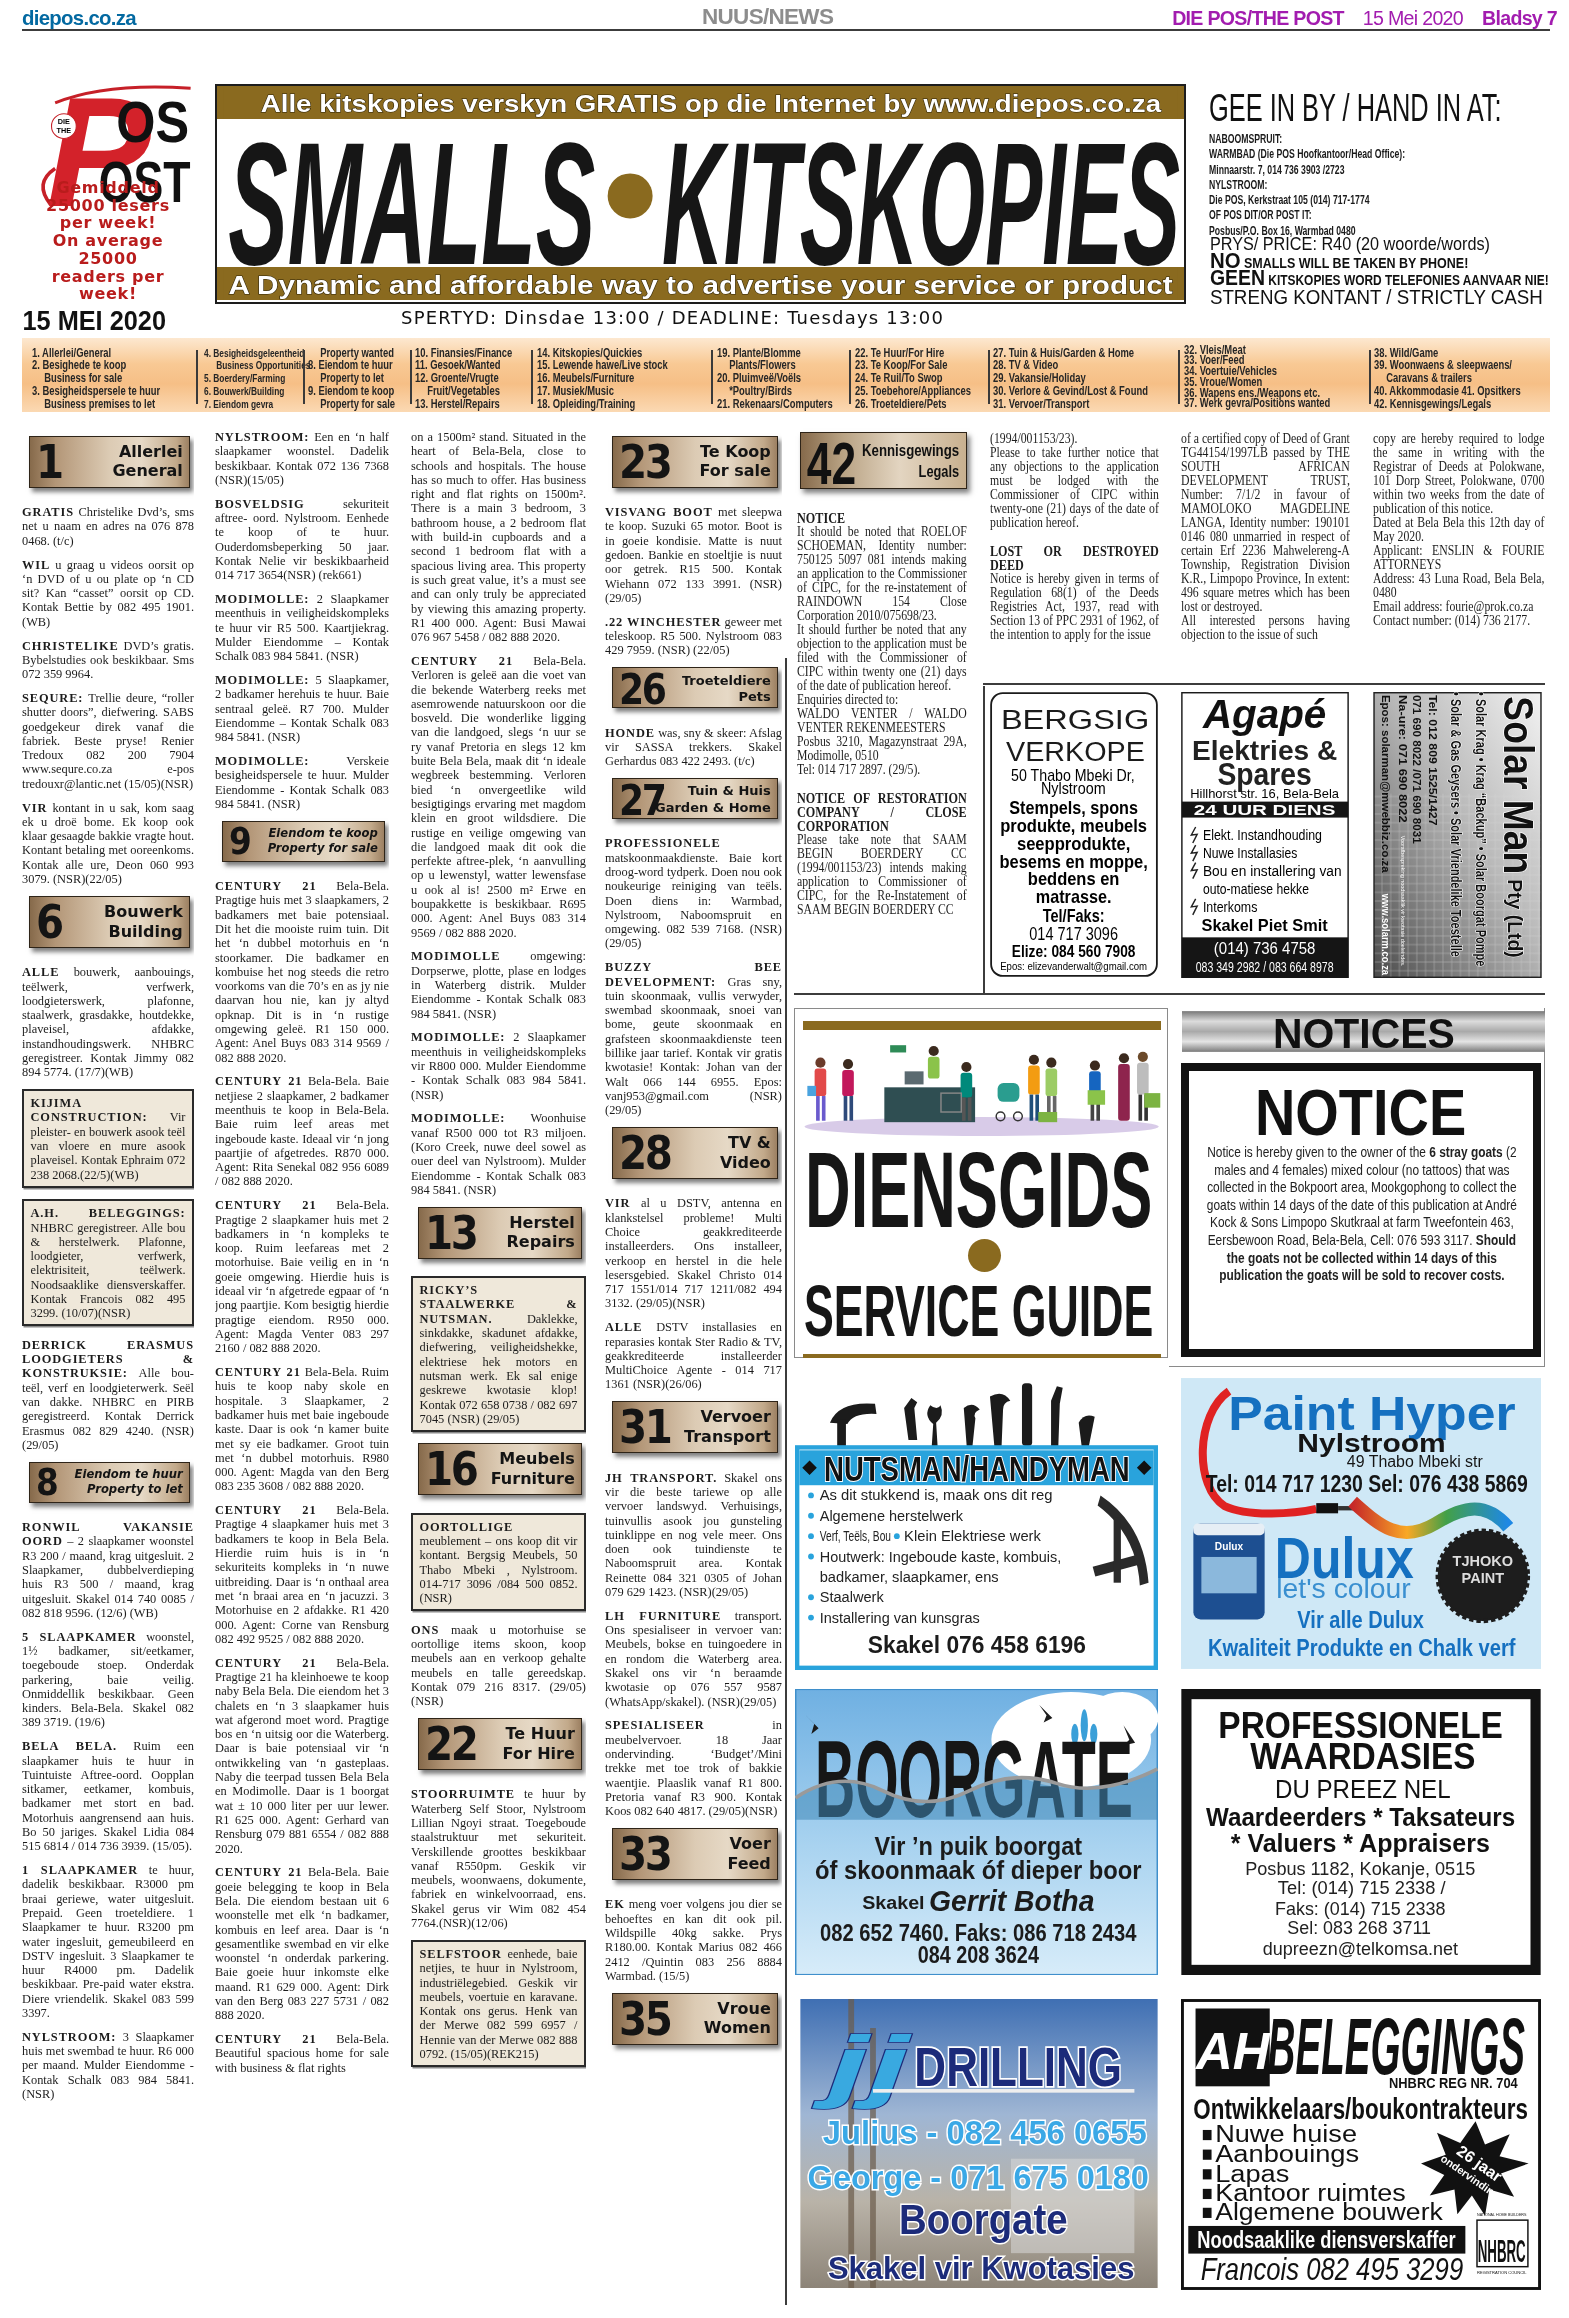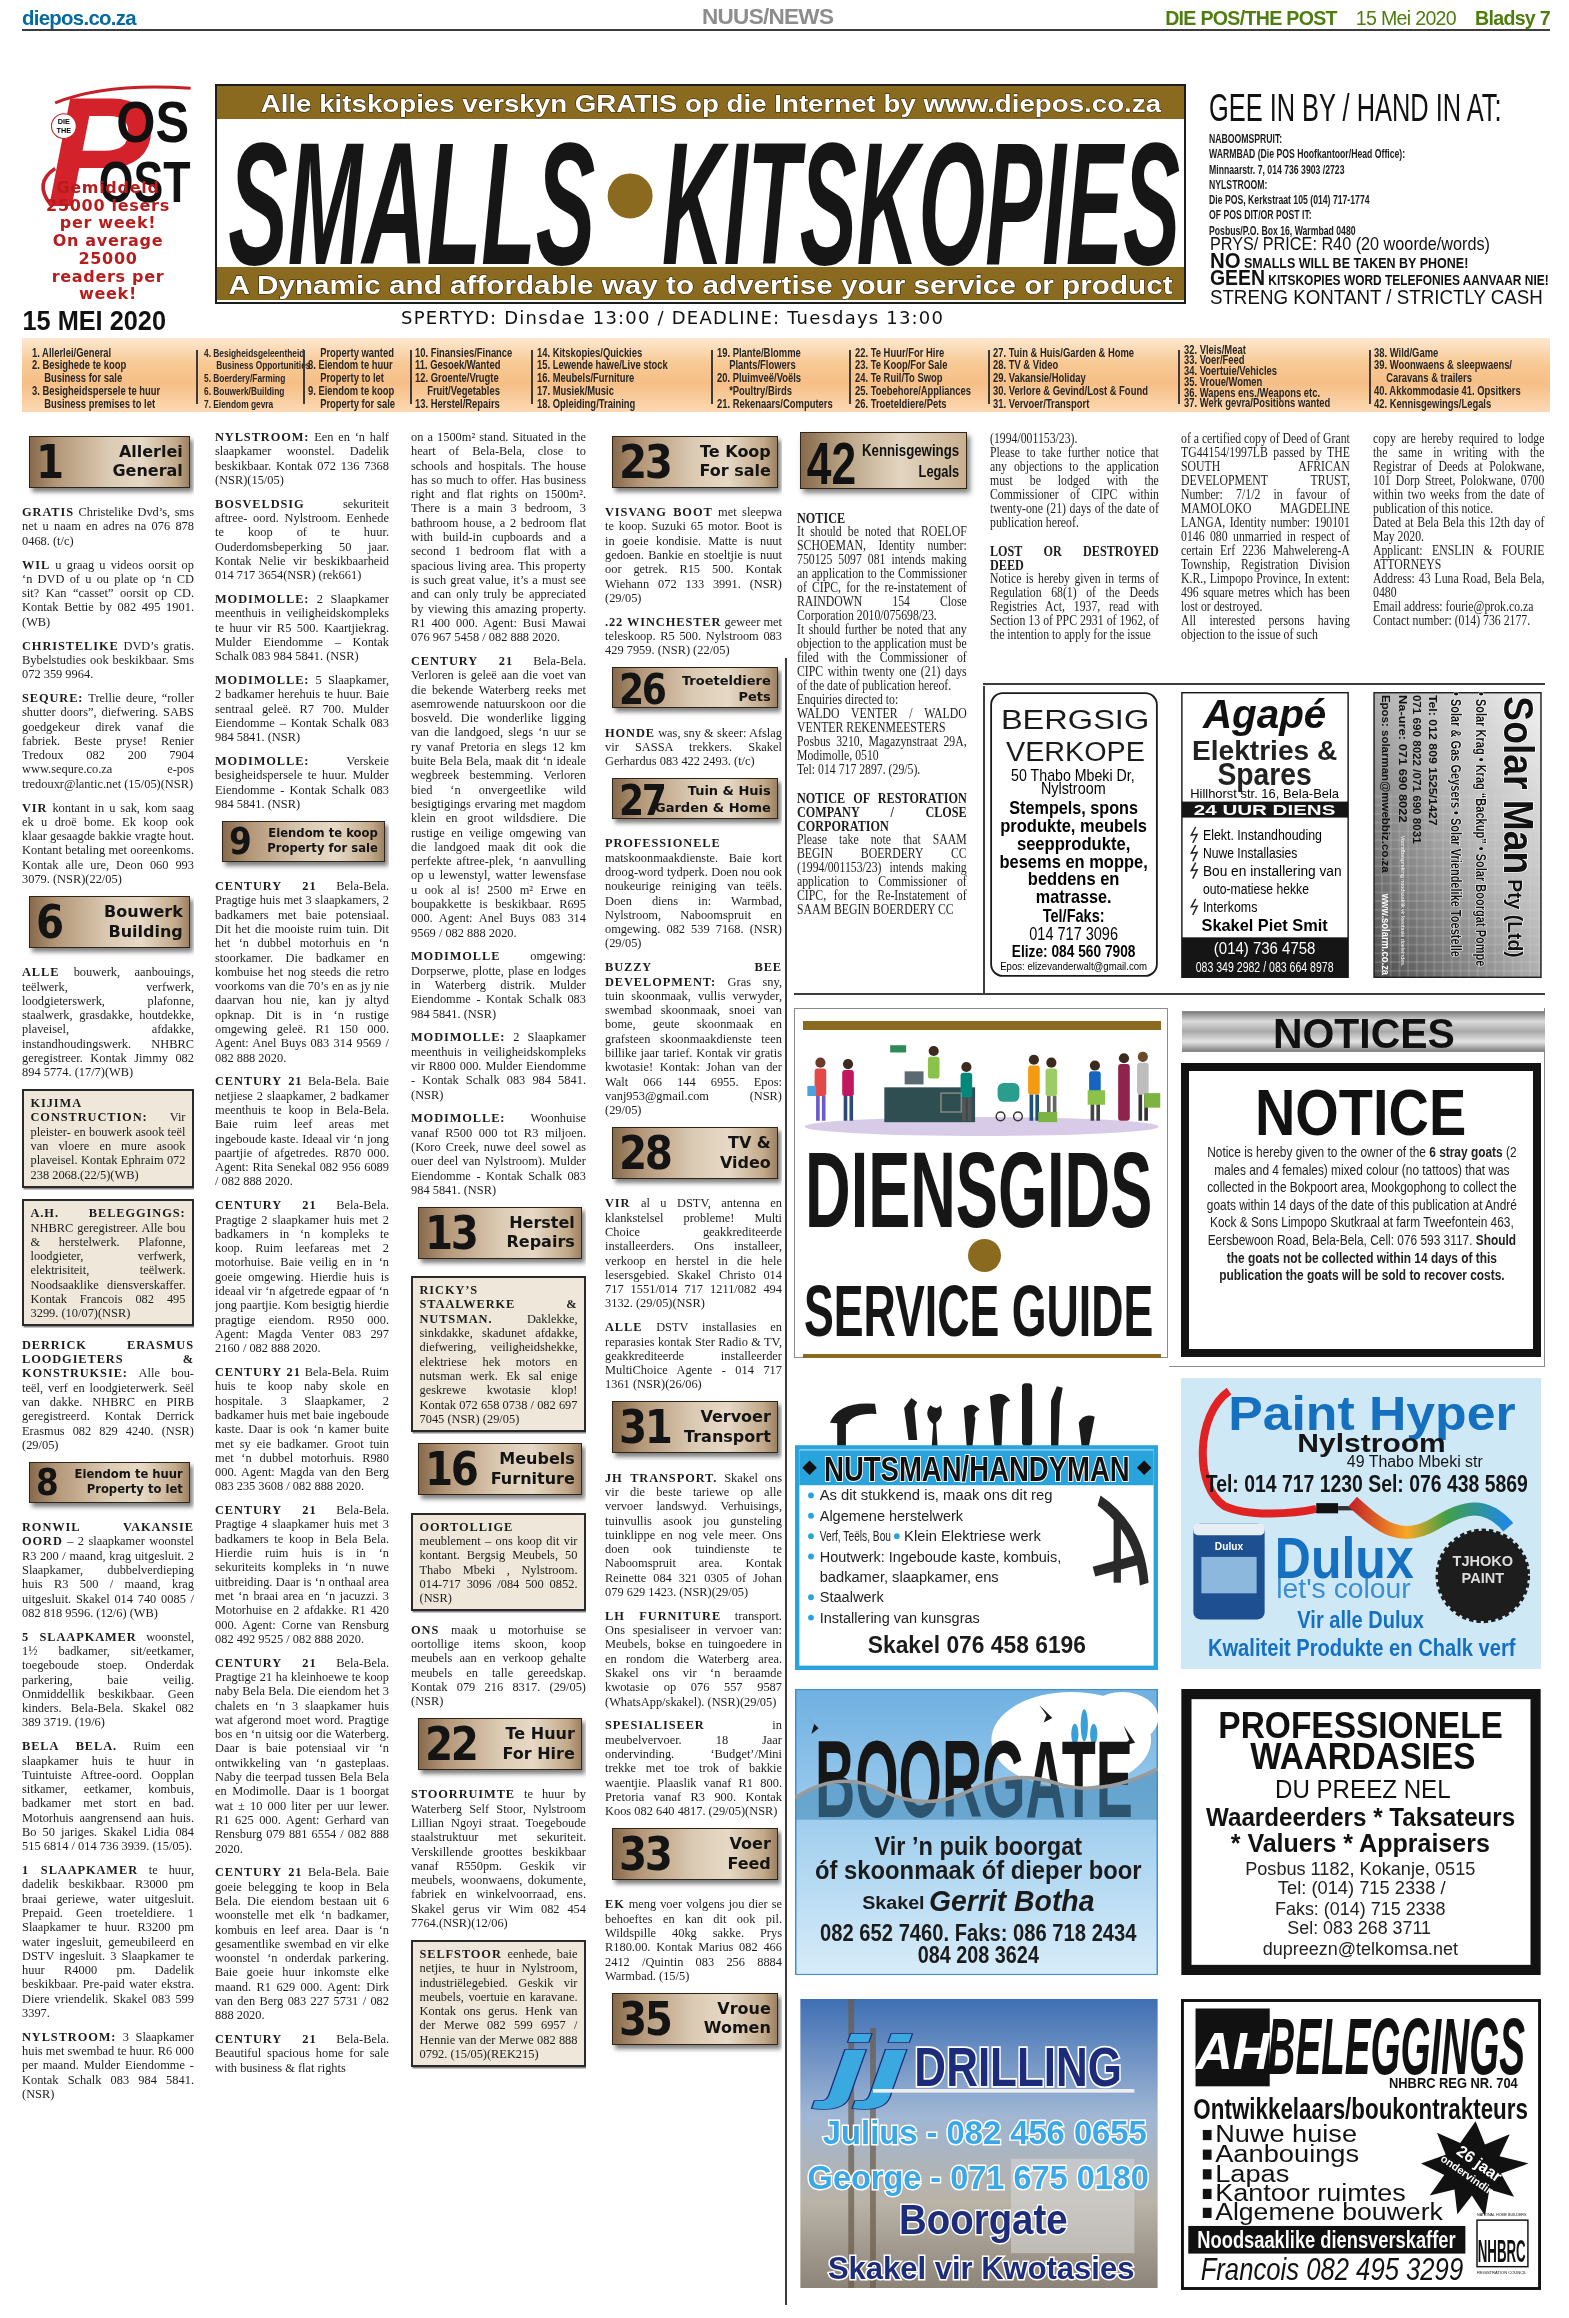--- a/index.html
+++ b/index.html
@@ -3,21 +3,21 @@
 <meta charset="utf-8">
 <style>
 *{box-sizing:border-box;margin:0;padding:0}
 body{background:#fff;width:1569px;height:2319px;overflow:hidden}
 .page{position:relative;width:1569px;height:2319px;background:#fff;color:#1b1b1b;font-family:"Liberation Serif",serif;overflow:hidden}
 .abs{position:absolute}
 svg text{font-family:"Liberation Sans",sans-serif}
 
 .site{left:22px;top:5.8px;font:bold 20.4px/25px "Liberation Sans",sans-serif;color:#0369a1;letter-spacing:-0.7px}
 .sectionname{left:702px;top:4.4px;font:bold 22.5px/26px "Liberation Sans",sans-serif;color:#8d8d8d;letter-spacing:-0.7px}
-.pageinfo{right:19px;top:5.8px;font:19.6px/25px "Liberation Sans",sans-serif;color:#4d7c0f;white-space:nowrap}
+.pageinfo{right:12px;top:5.8px;font:19.6px/25px "Liberation Sans",sans-serif;color:#a21caf;white-space:nowrap}
 .pageinfo .b{font-weight:bold;letter-spacing:-0.7px}
 .pageinfo .d{margin:0 19px;letter-spacing:-0.7px}
 .rule{background:#3c3c3c}
 
 .readership{left:22px;top:179px;width:172px;text-align:center;font:bold 16px/17.7px "DejaVu Sans",sans-serif;letter-spacing:0.7px;color:#b91c1c}
 .banner{left:215px;top:84px;width:971px;height:220px;border:2.2px solid #1d1d1d;background:#fff}
 .band{display:block;width:967px;height:33px;background:#8a6a1f}
 .deadline{left:401px;top:307px;font:18px/22px "DejaVu Sans",sans-serif;letter-spacing:1.2px;color:#111;white-space:nowrap}
 .handin{left:1209px;top:84px;width:342px;height:225px}
 .handin-lines{position:absolute;left:0;top:48px;width:489px;transform:scaleX(.7);transform-origin:0 0;font:bold 12.4px/15.3px "Liberation Sans",sans-serif;color:#1a1a1a}
@@ -33,21 +33,21 @@
 .ad{font:12.4px/14.3px "Liberation Serif",serif;text-align:justify;margin:0 0 9.5px;color:#1c1c1c}
 .ad b{letter-spacing:0.9px}
 .boxed{border:2.2px solid #2a2a2a;background:#efe8da;padding:5.1px 6.5px 3.6px;margin:2.9px 0 11.6px;box-shadow:1.5px 1.5px 0 #8a8a8a}
 .sec{position:relative;height:52px;margin:5.8px 4.4px 17.4px 7.3px;background:linear-gradient(90deg,#866a4b 0%,#b39677 16%,#dccbb4 50%,#e6d9c6 70%,#c2a98a 92%,#9c8062 100%);border:1.5px solid #2e2418;box-shadow:2.9px 3.6px 4.4px rgba(0,0,0,.5)}
 .sec.sm{height:41px}
 .sec.md{height:41px}
 .sec-num{position:absolute;left:5.8px;top:-2.9px;font:bold 47px/55px "DejaVu Sans",sans-serif;color:#141414;letter-spacing:-2.9px;transform:scaleX(.86);transform-origin:0 0}
 .sec.sm .sec-num{font-size:38px;line-height:42px;top:-1.5px}
 .sec.md .sec-num{font-size:42px;line-height:47px;top:-2.2px}
 .sec-title{position:absolute;right:5.8px;top:5.1px;text-align:right;font:bold 16px/19.6px "DejaVu Sans",sans-serif;color:#141414}
-.sec.sm .sec-title{font-size:11.6px;line-height:14.5px;top:4.4px;}
+.sec.sm .sec-title{font-size:11.6px;line-height:14.5px;top:4.4px;font-style:italic}
 .sec.md .sec-title{font-size:13px;line-height:16.7px;top:4.4px}
 
 .lg{position:absolute;transform:scaleX(.84);transform-origin:0 0;font:14px/14px "Liberation Serif",serif;text-align:justify;color:#1c1c1c}
 .lg p{margin:0}
 .lg h4{font:bold 14.5px/14px "Liberation Serif",serif;margin:0}
 .lg .gap{height:14px}
 .legal-head{left:800px;top:432px;width:167px;height:57px;background:linear-gradient(90deg,#866a4b 0%,#b8a283 25%,#e3d5c1 60%,#c8b08f 100%);border:1.5px solid #2e2418;box-shadow:2.9px 4.4px 5.1px rgba(0,0,0,.5)}
 
 .frame{position:absolute}
 </style>

